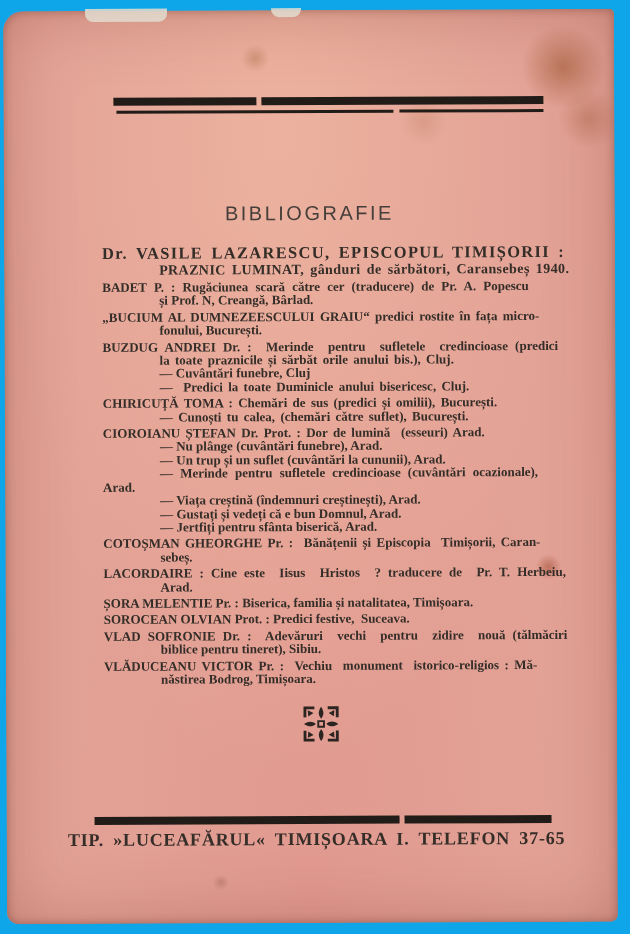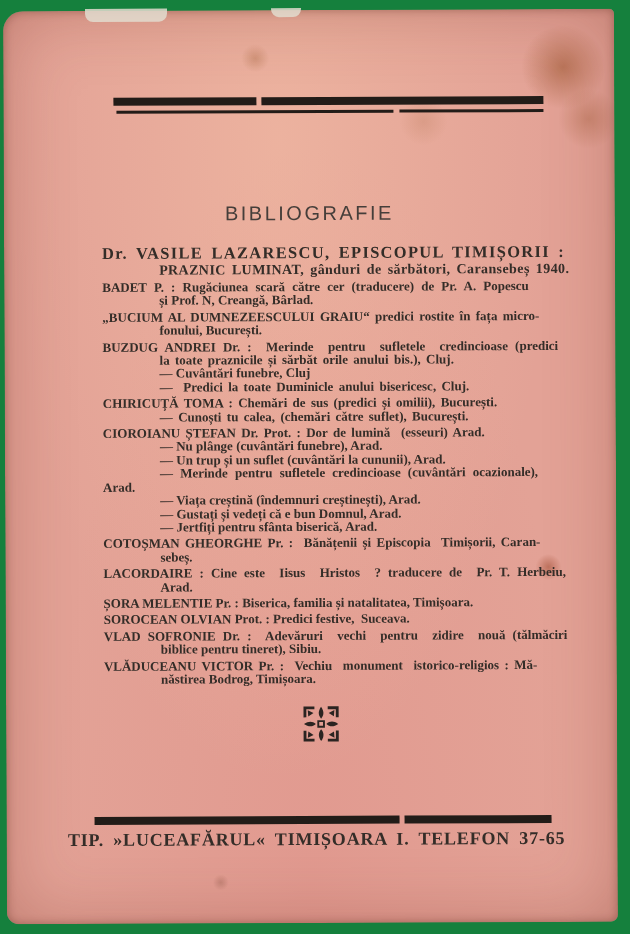--- a/index.html
+++ b/index.html
@@ -1,16 +1,16 @@
 <!DOCTYPE html>
 <html style="--paper: #e3a296; --ink: #342d28; --rule: #221c18; --title: #453e3a;"><head>
 <meta charset="utf-8">
 <style>
   html,body{margin:0;padding:0;background:#241d18;}
-  .page{position:relative;width:630px;height:934px;background:#15803d;overflow:hidden;
+  .page{position:relative;width:630px;height:934px;background:#0ea5e9;overflow:hidden;
         font-family:"Liberation Serif", serif;}
   .paper{position:absolute;left:5px;top:10px;width:611px;height:913px;
          transform:rotate(-0.25deg);transform-origin:50% 50%;
          background:
            radial-gradient(circle at 560px 58px, rgba(146,74,31,.50), rgba(146,74,31,0) 42px),
            radial-gradient(circle at 585px 110px, rgba(146,74,31,.30), rgba(146,74,31,0) 30px),
            radial-gradient(circle at 252px 48px, rgba(150,85,40,.30), rgba(150,85,40,0) 14px),
            radial-gradient(circle at 420px 112px, rgba(160,95,50,.18), rgba(160,95,50,0) 24px),
            radial-gradient(circle at 543px 558px, rgba(145,55,25,.45), rgba(145,55,25,0) 13px),
            radial-gradient(circle at 214px 872px, rgba(110,60,40,.25), rgba(110,60,40,0) 8px),

